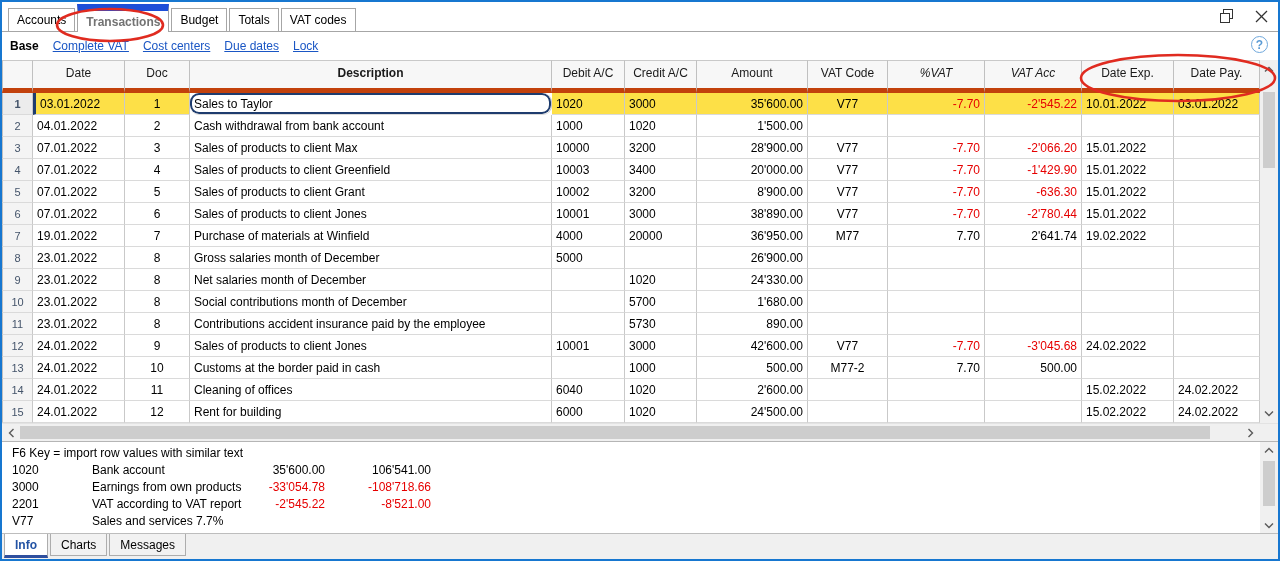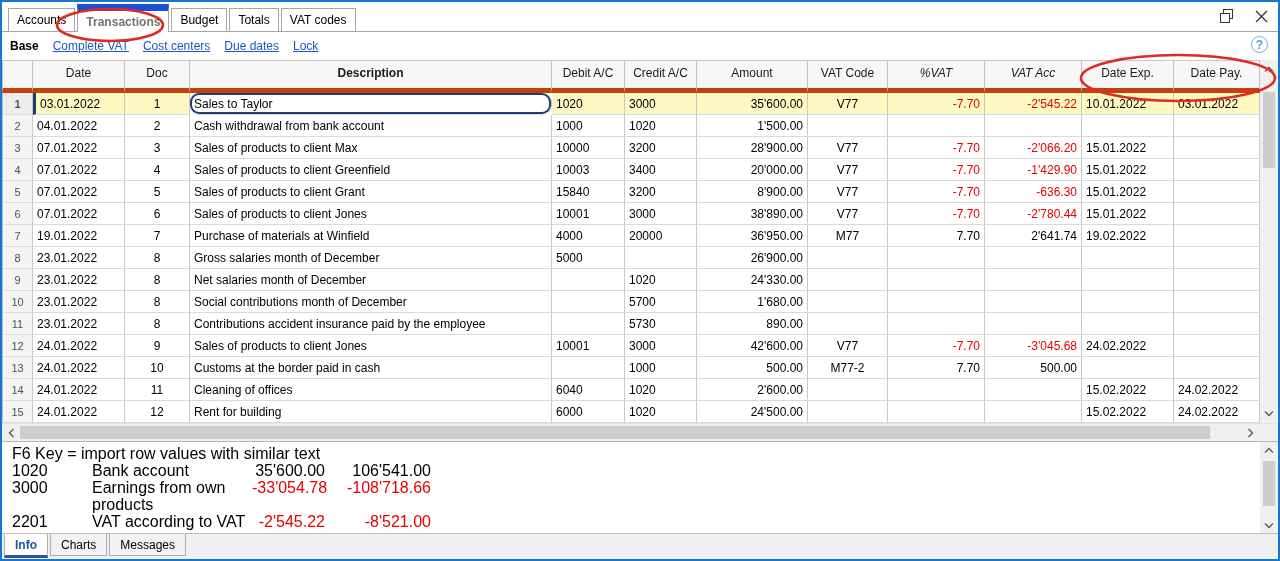--- a/index.html
+++ b/index.html
@@ -57,40 +57,40 @@
     border-right:1px solid #c0c0c0; border-bottom:5px solid #c2410c; border-top:1px solid #c9c9c9;
   }
   table.grid th.hd-bold { font-weight:bold; }
   table.grid th.hd-italic { font-style:italic; }
   table.grid th:first-child, table.grid td.numcell { border-left:1px solid #c0c0c0; }
   table.grid td { height:22px; }
   td.numcell {
     background:#f4f4f4; color:#44546a; font-size:11px; text-align:center;
     border-right:1px solid #b8b8b8; border-bottom:1px solid #c9c9c9;
   }
-  tr.sel td { background:#fef9c3; }
+  tr.sel td { background:#fde047; }
   tr.sel td.numcell { font-weight:bold; background:#ececec; }
   td.focused { background:#fff !important; box-shadow: inset 0 0 0 2px #1e3c6e; border-radius: 9px; }
   td.rowmark { border-left:3px solid #1e3c6e; padding-left:2px; }
   td.al { text-align:left; } td.ar { text-align:right; padding-right:7px; } td.ac { text-align:center; }
   .neg { color:#e60000; }
 
   
   .vscroll { width:18px; background:#f0f0f0; display:flex; flex-direction:column; align-items:center; flex:0 0 auto; }
   .sbtn { width:18px; height:18px; display:flex; align-items:center; justify-content:center; flex:0 0 auto; }
   .vtrack { flex:1; width:100%; position:relative; }
   .vthumb { position:absolute; left:3px; width:12px; background:#cdcdcd; }
   .hscroll { height:18px; background:#f0f0f0; display:flex; align-items:center; flex:0 0 auto; border-top:1px solid #e3e3e3; }
   .htrack { flex:1; height:100%; position:relative; }
   .hthumb { position:absolute; top:2px; left:0; height:13px; background:#cdcdcd; }
   .hcorner { width:18px; height:100%; background:#f0f0f0; }
 
   
   .info-area { flex:1; display:flex; border-top:1px solid #b5b5b5; background:#fff; overflow:hidden; }
-  .info-content { flex:1; padding:3px 0 0 10px; font-size:16px; line-height:17px; overflow:hidden; }
+  .info-content { flex:1; padding:3px 0 0 10px; font-size:12px; line-height:17px; overflow:hidden; }
   .info-row { display:grid; grid-template-columns:80px 160px 73px 106px; }
   .info-row .iv { text-align:right; }
   .info-scroll .vthumb { top:4px; height:45px; }
 
   
   .bottombar {
     height:26px; background:#f0f0f0; border-top:1px solid #bdbdbd;
     display:flex; align-items:flex-start; padding-left:2px; flex:0 0 auto;text-align:center;
   }
   .btab {
@@ -233,21 +233,21 @@
             <td class="ar neg">-7.70</td>
             <td class="ar neg">-1'429.90</td>
             <td class="al">15.01.2022</td>
             <td class="al"></td>
           </tr>
           <tr>
             <td class="numcell">5</td>
             <td class="al">07.01.2022</td>
             <td class="ac">5</td>
             <td class="al">Sales of products to client Grant</td>
-            <td class="al">15840</td>
+            <td class="al">10002</td>
             <td class="al">3200</td>
             <td class="ar">8'900.00</td>
             <td class="ac">V77</td>
             <td class="ar neg">-7.70</td>
             <td class="ar neg">-636.30</td>
             <td class="al">15.01.2022</td>
             <td class="al"></td>
           </tr>
           <tr>
             <td class="numcell">6</td>

